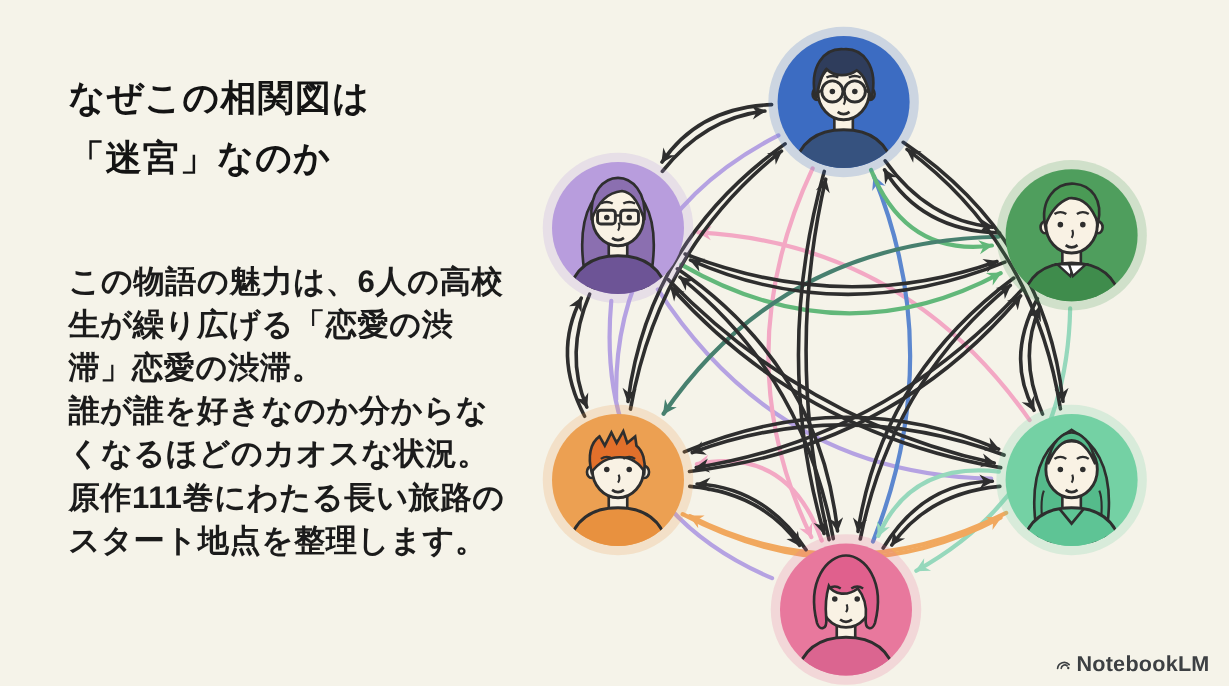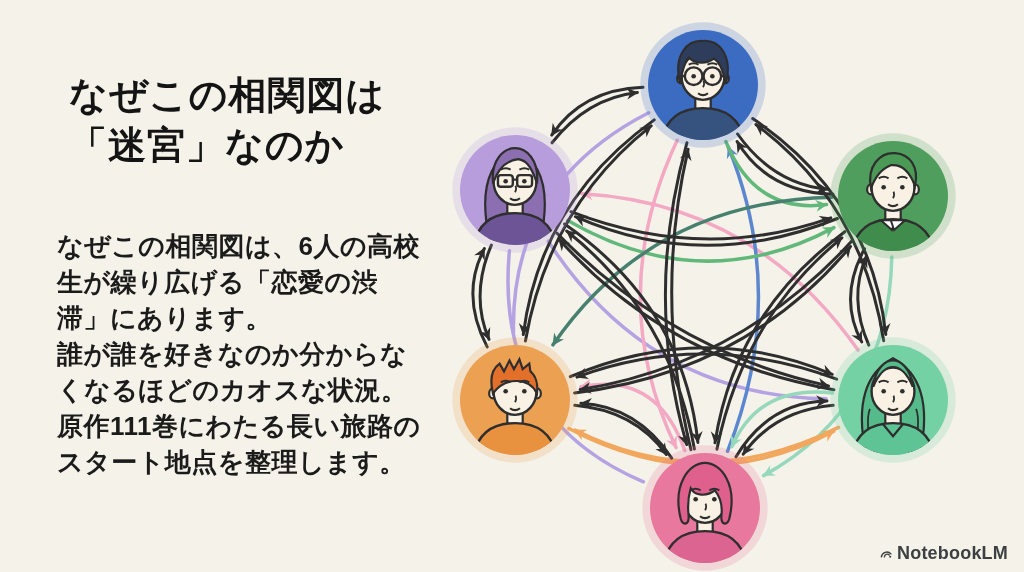--- a/index.html
+++ b/index.html
@@ -6,22 +6,22 @@
   body{
     width:1024px;height:572px;overflow:hidden;position:relative;
     background:#f5f3e9;
     font-family:"Liberation Sans","DejaVu Sans",sans-serif;
   }
   .slide{position:absolute;inset:0;}
   .text-col{
     position:absolute;left:57px;top:58px;width:396px;
   }
   .headline{
-    margin:12px;
-    font-size:38px;line-height:50px;font-weight:800;
+    margin:0;
+    font-size:30px;line-height:50px;font-weight:800;
     color:#141414;letter-spacing:1px;
     white-space:pre-line;
   }
   .body-text{
     margin:0;margin-top:58px;width:372px;
     font-size:26px;line-height:36px;font-weight:700;
     color:#1b1b1b;letter-spacing:0.5px;
     white-space:pre-line;
     overflow-wrap:anywhere;line-break:strict;
   }
@@ -233,21 +233,21 @@
               <path d="M-4.5 7.5 Q0 11 4.5 7.5" fill="none" stroke="#2e2e2e" stroke-width="2"></path>
             </g>
           </g>
         </g>
       </svg>
   </div>
 
   <div class="text-col">
     <h1 class="headline">なぜこの相関図は
 「迷宮」なのか</h1>
-    <p class="body-text">なぜこの相関図は、6人の高校生が繰り広げる「恋愛の渋滞」にあります。
+    <p class="body-text">この物語の魅力は、6人の高校生が繰り広げる「恋愛の渋滞」恋愛の渋滞。
 誰が誰を好きなのか分からなくなるほどのカオスな状況。原作111巻にわたる長い旅路のスタート地点を整理します。</p>
   </div>
 
   <div class="attribution">
     <span style="display:inline-flex;">
       <svg width="14" height="14" viewBox="0 0 24 24">
         <path d="M4 17 A9.5 9.5 0 0 1 20.5 11.8" fill="none" stroke="#3d4043" stroke-width="2.4" stroke-linecap="round"></path>
         <path d="M9.2 17 A5 5 0 0 1 17.6 13.6" fill="none" stroke="#3d4043" stroke-width="2.4" stroke-linecap="round"></path>
         <circle cx="19.2" cy="16.6" r="1.7" fill="#3d4043"></circle>
       </svg>

